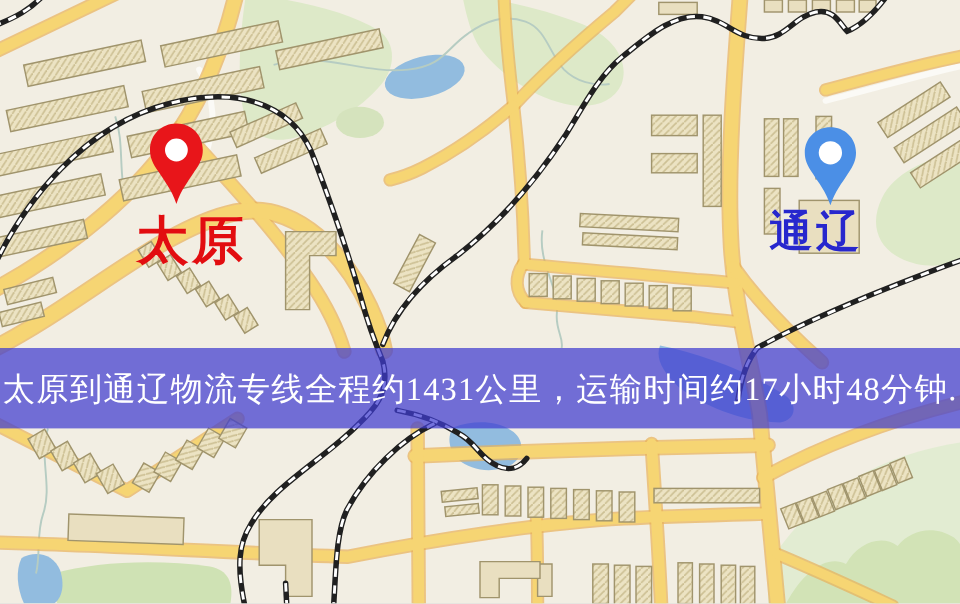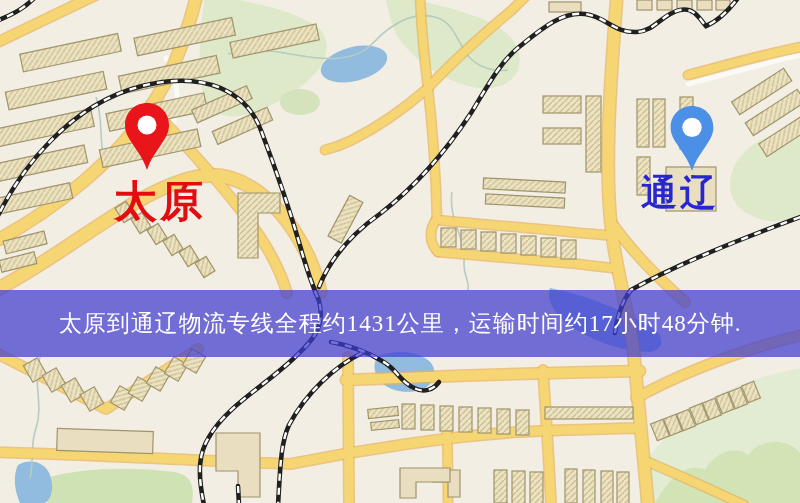--- a/index.html
+++ b/index.html
@@ -15,21 +15,21 @@
     text-shadow:0 0 1px rgba(255,255,255,.35);
   }
   #origin-label{left:91px;top:179px;font-size:43px;color:#e20d10;margin-left:23px;}
   #dest-label{left:641px;top:175px;font-size:36px;color:#2727cd;}
   #banner{
     position:absolute;left:0;top:290px;width:800px;height:67px;
     background:rgba(62,60,208,0.72);
   }
   #banner-text{
     width:100%;height:100%;display:flex;align-items:center;justify-content:center;
-    color:#ffffff;font-size:23px;letter-spacing:1px;
+    color:#ffffff;font-size:27px;letter-spacing:1px;
     font-family:"Liberation Serif", serif;white-space:nowrap;
   }
 </style>
 </head>
 <body>
 
 <div id="screenshot">
 
   <svg id="map-svg" width="800" height="503" viewBox="0 0 800 503" xmlns="http://www.w3.org/2000/svg">
     <defs>

